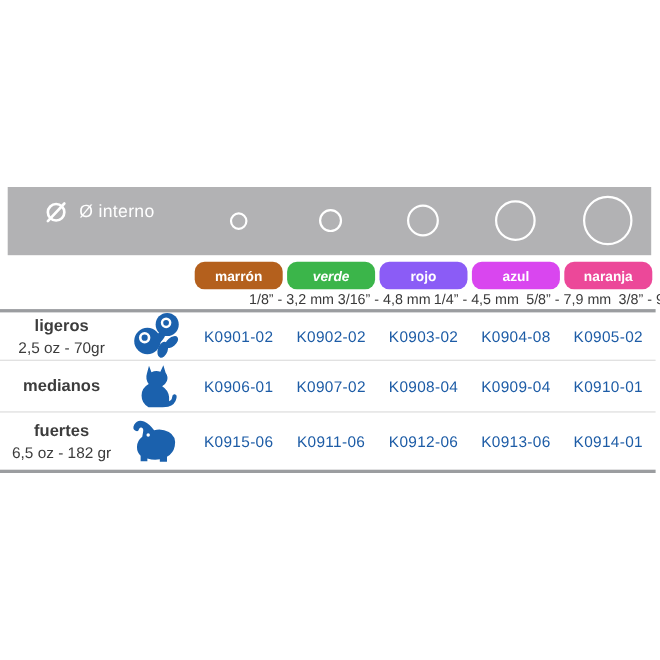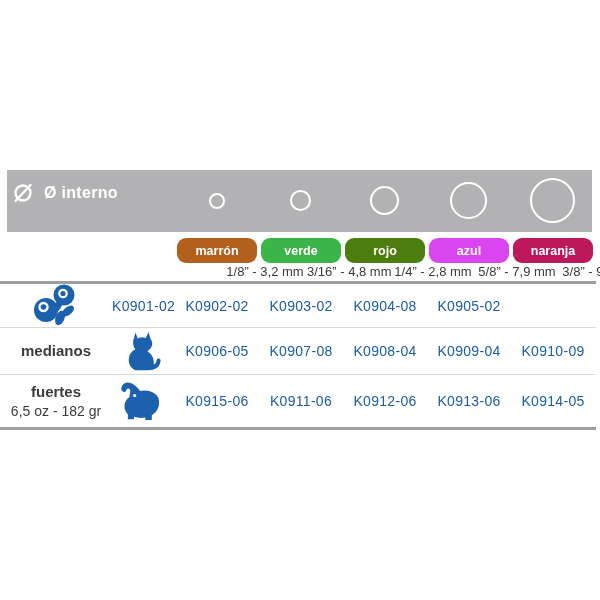--- a/index.html
+++ b/index.html
@@ -2,22 +2,22 @@
 <html><head>
 <meta charset="utf-8">
 <style>
   html,body { margin:0; padding:0; background:#fff; }
   .canvas {
     position:relative; width:600px; height:600px; background:#fff;
     font-family:"Liberation Sans", sans-serif; overflow:hidden;
   }
   
   .header-bar { position:absolute; left:7px; top:170px; width:585px; height:62px; background:#b2b2b4; }
-  .hlabel { position:absolute; left:4px; top:0; height:46px; display:flex; align-items:center; gap:9px;
-            color:#fff; font-weight:bold; font-size:16px; letter-spacing:.3px; }
+  .hlabel { position:absolute; left:32px; top:0; height:46px; display:flex; align-items:center; gap:9px;
+            color:#fff; font-weight:normal; font-size:16px; letter-spacing:.3px; }
   .circle { position:absolute; border:2px solid #fff; border-radius:50%; box-sizing:border-box; background:transparent; }
   .c0 { left:209px; top:193px; width:16px; height:16px; }
   .c1 { left:290px; top:190px; width:21px; height:21px; }
   .c2 { left:370px; top:186px; width:29px; height:29px; }
   .c3 { left:450px; top:182px; width:37px; height:37px; }
   .c4 { left:530px; top:178px; width:45px; height:45px; }
 
   
   .trow { position:absolute; left:0; width:595px; display:grid;
           grid-template-columns:112px 63px repeat(5, 84px); align-items:center; }
@@ -61,47 +61,51 @@
   <div class="circle c2"></div>
   <div class="circle c3"></div>
   <div class="circle c4"></div>
 
   <div class="trow pills-row">
     <div></div>
     <div></div>
     <div class="pill" style="background: rgb(180, 96, 29);">
         <span>marrón</span>
       </div>
-    <div class="pill" style="background: rgb(59, 181, 74);">
+    <div class="pill" style="background: rgb(59, 181, 74); font-style: italic;">
         <span>verde</span>
       </div>
-    <div class="pill" style="background: #4d7c0f;">
+    <div class="pill" style="background: #8b5cf6;">
         <span>rojo</span>
       </div>
     <div class="pill" style="background: #d946ef;">
         <span>azul</span>
       </div>
-    <div class="pill" style="background: #be185d;">
+    <div class="pill" style="background: #ec4899;">
         <span>naranja</span>
       </div>
   </div>
 
   <div class="trow size-row">
     <div></div>
     <div></div>
     <div class="size">1/8” - 3,2 mm</div>
     <div class="size">3/16” - 4,8 mm</div>
-    <div class="size">1/4” - 2,8 mm</div>
+    <div class="size">1/4” - 4,5 mm</div>
     <div class="size">5/8” - 7,9 mm</div>
     <div class="size">3/8” - 9,5 mm</div>
   </div>
 
   <div class="rule rule-dark rt"></div>
 
   <div class="trow row1">
+    <div class="label-cell">
+      <div class="cat-name">ligeros</div>
+      <div class="cat-weight">2,5 oz - 70gr</div>
+    </div>
     <div class="icon-cell">
       <svg width="50" height="44" viewBox="0 0 50 44">
         <g class="animal">
           <ellipse cx="29" cy="34" rx="4.5" ry="7.5" transform="rotate(20 29 34)"></ellipse>
           <ellipse cx="37" cy="27" rx="4" ry="7" transform="rotate(50 37 27)"></ellipse>
           <ellipse cx="26.5" cy="22.5" rx="3.4" ry="7.5" transform="rotate(35 26.5 22.5)"></ellipse>
           <circle cx="15" cy="26" r="12"></circle>
           <circle cx="33" cy="11" r="10.5"></circle>
         </g>
         <circle cx="12.5" cy="23" r="5.2" fill="#fff"></circle>
@@ -121,42 +125,42 @@
 
   <div class="trow row2">
     <div class="label-cell">
       <div class="cat-name">medianos</div>
     </div>
     <div class="icon-cell">
       <svg width="36" height="44" viewBox="0 0 40 48">
         <path class="animal" d="M10.5 3.5 L13 10 Q17.5 7.8 22 9.6 L25 3 L27.3 10.6 Q30.2 14.6 28.6 18.8 Q27.4 21.8 23.8 24.2 Q30 28 30.8 35 L30.8 39.2 Q33.6 38.4 33.9 35 Q34.1 32 36.5 32.3 Q38.9 32.7 38.3 36 Q37 43 29.8 44.8 Q27.8 45.3 24.3 45.3 L10 45.3 Q3 41.6 3 33.6 Q3 26 10.2 22 Q6.6 16.8 8.4 11.3 Z"></path>
       </svg>
     </div>
-    <div class="code">K0906-05</div>
-    <div class="code">K0907-08</div>
+    <div class="code">K0906-01</div>
+    <div class="code">K0907-02</div>
     <div class="code">K0908-04</div>
     <div class="code">K0909-04</div>
-    <div class="code">K0910-09</div>
+    <div class="code">K0910-01</div>
   </div>
 
   <div class="rule rule-light r2"></div>
 
   <div class="trow row3">
     <div class="label-cell">
       <div class="cat-name">fuertes</div>
       <div class="cat-weight">6,5 oz - 182 gr</div>
     </div>
     <div class="icon-cell">
       <svg width="52" height="43" viewBox="0 0 56 46">
         <path class="animal" d="M14 3.2 Q7.5 0.8 4.4 6.2 Q2.2 10.4 5.2 12.2 Q8.2 13.9 9 10.9 Q9.6 8.7 11.3 9.1 Q13.8 9.8 13 13.6 L12.2 18.2 Q7 22.2 7 28.2 Q7 33.4 10.6 36.8 L10.6 42.2 L17.2 42.2 L17.2 39.4 Q23.4 41.4 29.4 40.2 L29.4 42.8 L36.4 42.8 L36.4 37.8 Q42.6 34.2 44 27.4 Q45.8 17.8 38.2 13.6 Q31.4 9.8 23.8 11.8 Q19.6 5.8 14 3.2 Z"></path>
         <circle cx="18" cy="16.5" r="1.7" fill="#fff"></circle>
       </svg>
     </div>
     <div class="code">K0915-06</div>
     <div class="code">K0911-06</div>
     <div class="code">K0912-06</div>
     <div class="code">K0913-06</div>
-    <div class="code">K0914-05</div>
+    <div class="code">K0914-01</div>
   </div>
 
   <div class="rule rule-dark rb"></div>
 
 </div>
 
 </body></html>

